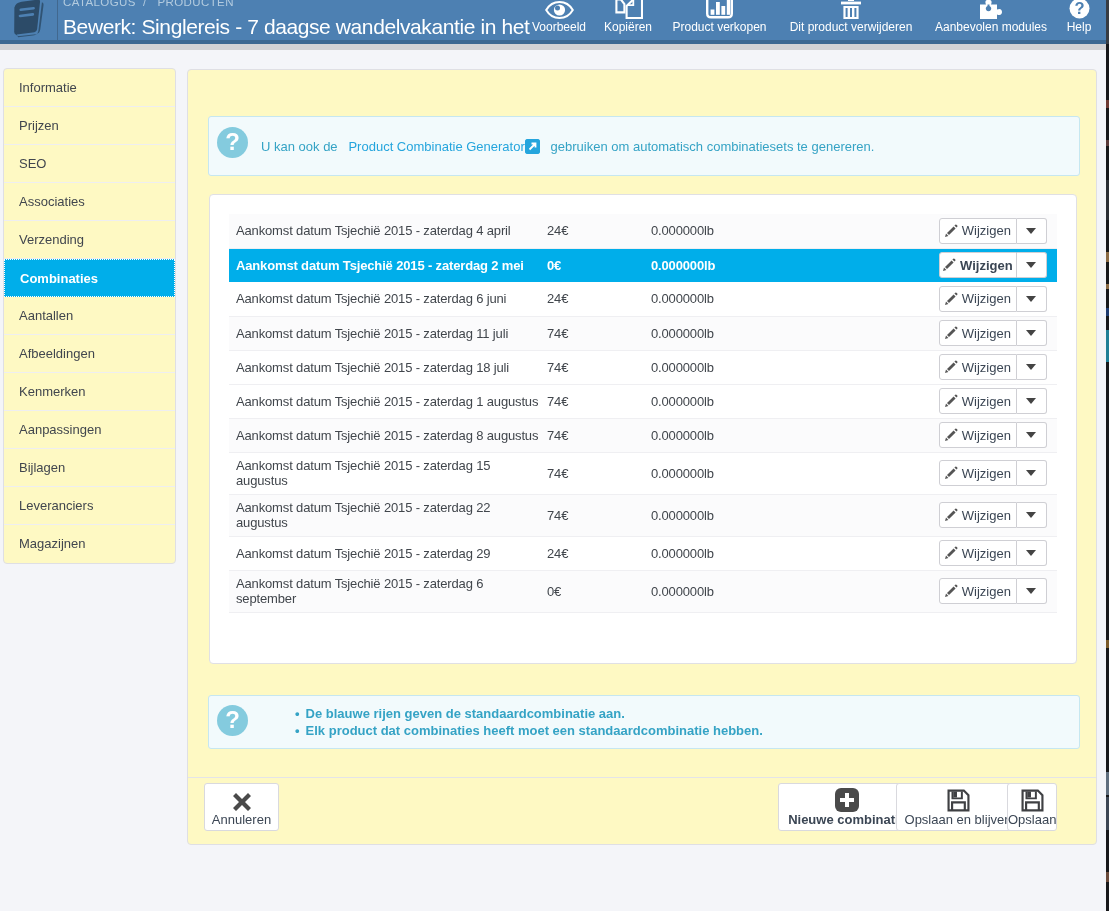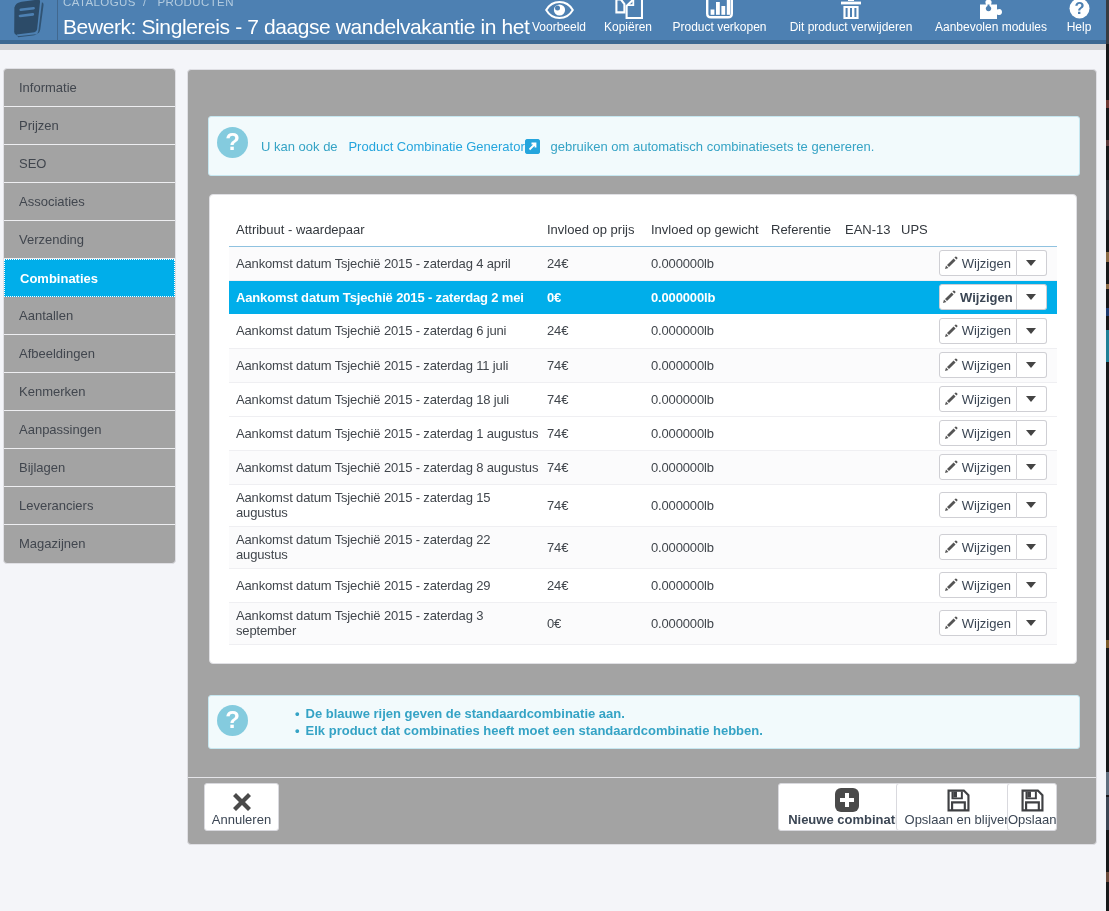--- a/index.html
+++ b/index.html
@@ -12,21 +12,21 @@
 .graybar { position:absolute; left:0; top:44px; width:1109px; height:6px; background:#d2d2d5; }
 .bookicon { position:absolute; left:10px; top:0px; width:36px; height:40px; }
 .headsep { position:absolute; left:57px; top:0; width:1px; height:40px; background:#41688f; }
 .breadcrumb { position:absolute; left:63px; top:-4px; font-size:11.5px; color:#b3cbdf; letter-spacing:0.4px; }
 .pagetitle { position:absolute; left:63px; top:15px; font-size:21px; letter-spacing:-0.4px; color:#ffffff; white-space:nowrap; }
 .toolitem { position:absolute; top:0; text-align:center; color:#fff; }
 .toolitem .ticon { height:19px; display:flex; align-items:flex-end; justify-content:center; }
 .toolitem .tlabel { font-size:12px; line-height:13px; margin-top:2px; white-space:nowrap; }
 
 
-.panel { position:absolute; background:#a3a3a3; border:1px solid #dfdfe4; border-radius:4px; }
+.panel { position:absolute; background:#fef9c3; border:1px solid #dfdfe4; border-radius:4px; }
 .sidebar { left:3px; top:68px; width:173px; height:496px; }
 .sideitem { height:38px; line-height:37px; padding-left:15px; font-size:13px; color:#41464e; border-bottom:1px solid #eeeef1; }
 .sideitem:last-child { border-bottom:none; }
 .sideitem.active { background:#00aeea; color:#fff; font-weight:bold; border:1px dotted #fff; border-radius:0; height:38px; }
 .main { left:187px; top:69px; width:910px; height:776px; }
 .mainhead { height:34px; line-height:34px; padding-left:10px; font-size:12.5px; letter-spacing:-0.25px; font-weight:bold; color:#383d43; border-bottom:1px solid #ececef; }
 
 
 .alert { position:absolute; left:20px; width:872px; background:#f2fafc; border:1px solid #c6e7f0; border-radius:3px; color:#35a3c5; font-size:13px; }
 .alert1 { top:46px; height:60px; }
@@ -177,29 +177,20 @@
       <colgroup>
           <col style="width:311px">
           <col style="width:104px">
           <col style="width:120px">
           <col style="width:74px">
           <col style="width:56px">
           <col style="width:40px">
           <col style="width:123px">
         </colgroup>
       <tbody>
-          <tr>
-        <th>Attribuut - waardepaar</th>
-            <th>Invloed op prijs</th>
-            <th>Invloed op gewicht</th>
-            <th>Referentie</th>
-            <th>EAN-13</th>
-            <th>UPS</th>
-            <th class="btncell"></th>
-      </tr>
       <tr class="h34 odd">
             <td>Aankomst datum Tsjechië 2015 - zaterdag 4 april</td>
             <td>24€</td>
             <td>0.000000lb</td>
             <td></td>
             <td></td>
             <td></td>
             <td class="btncell">
               <div class="btngrp">
                 <div class="wbtn"><svg class="pen" width="14" height="14" viewBox="0 0 14 14">
@@ -387,21 +378,21 @@
                   </svg>&nbsp;Wijzigen</div>
                 <div class="wcaret">
                   <svg width="10" height="6" viewBox="0 0 10 6">
                     <path d="M0 0 L10 0 L5 6 Z" fill="#444"></path>
                   </svg>
                 </div>
               </div>
             </td>
           </tr>
       <tr class="h47 odd">
-            <td>Aankomst datum Tsjechië 2015 - zaterdag 3 september</td>
+            <td>Aankomst datum Tsjechië 2015 - zaterdag 6 september</td>
             <td>0€</td>
             <td>0.000000lb</td>
             <td></td>
             <td></td>
             <td></td>
             <td class="btncell">
               <div class="btngrp">
                 <div class="wbtn"><svg class="pen" width="14" height="14" viewBox="0 0 14 14">
                     <path d="M1 13 L2 9.6 L4.4 12 Z M3 9 L9.6 2.4 L11.6 4.4 L5 11 Z M10.4 1.6 L11.3 0.7 Q12 0.1 12.8 0.9 L13.1 1.2 Q13.9 2 13.3 2.7 L12.4 3.6 Z" fill="#555"></path>
                   </svg>&nbsp;Wijzigen</div>

